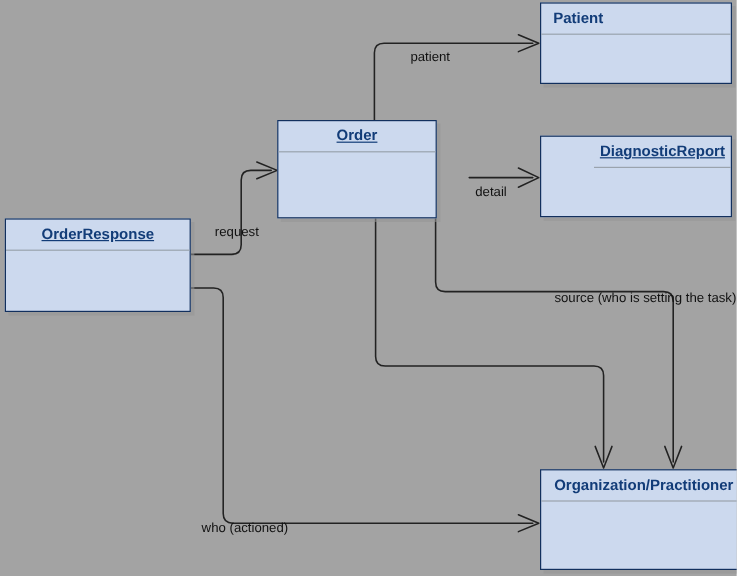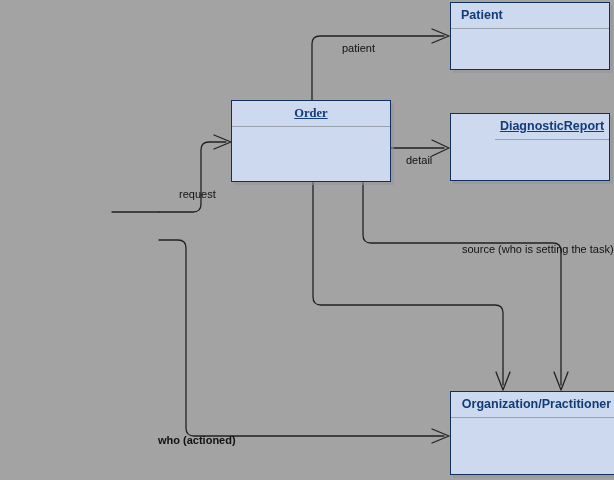--- a/index.html
+++ b/index.html
@@ -93,40 +93,44 @@
       <path d="M 432,429 L 449,436 L 432,443" stroke-width="1.3"></path>
 
     </g>
   </svg>
 
   <div class="uml-box" style="left:450px; top:2px; width:160px; height:68px;">
     <div class="uml-title left">Patient</div>
     <div class="uml-body"></div>
   </div>
 
-  <div class="uml-box" style="left:231px; top:100px; width:160px; height:82px;font-family:Liberation Serif, serif;">
+  <div class="uml-box" style="left:231px; top:100px; width:133px; height:82px;">
     <div class="uml-title underlined">Order</div>
     <div class="uml-body"></div>
   </div>
 
   <div class="uml-box" style="left:450px; top:113px; width:160px; height:68px;padding-left:44px;">
     <div class="uml-title underlined">DiagnosticReport</div>
     <div class="uml-body"></div>
   </div>
 
+  <div class="uml-box" style="left:4px; top:182px; width:155px; height:78px;">
+    <div class="uml-title underlined">OrderResponse</div>
+    <div class="uml-body"></div>
+  </div>
 
   <div class="uml-box" style="left:450px; top:391px; width:173px; height:84px;">
     <div class="uml-title">Organization/Practitioner</div>
     <div class="uml-body"></div>
   </div>
 
   <div class="edge-label" style="left:342px; top:42px;">patient</div>
 
-  <div class="edge-label" style="left:406px; top:154px;">detail</div>
+  <div class="edge-label" style="left:396px; top:154px;">detail</div>
 
   <div class="edge-label" style="left:179px; top:188px;">request</div>
 
   <div class="edge-label" style="left:450px; top:243px;margin-left:12px;">source (who is setting the task)</div>
 
 
-  <div class="edge-label" style="left:158px; top:434px;font-weight:bold;">who (actioned)</div>
+  <div class="edge-label" style="left:168px; top:434px;">who (actioned)</div>
 
 </div>
 
 </body></html>

